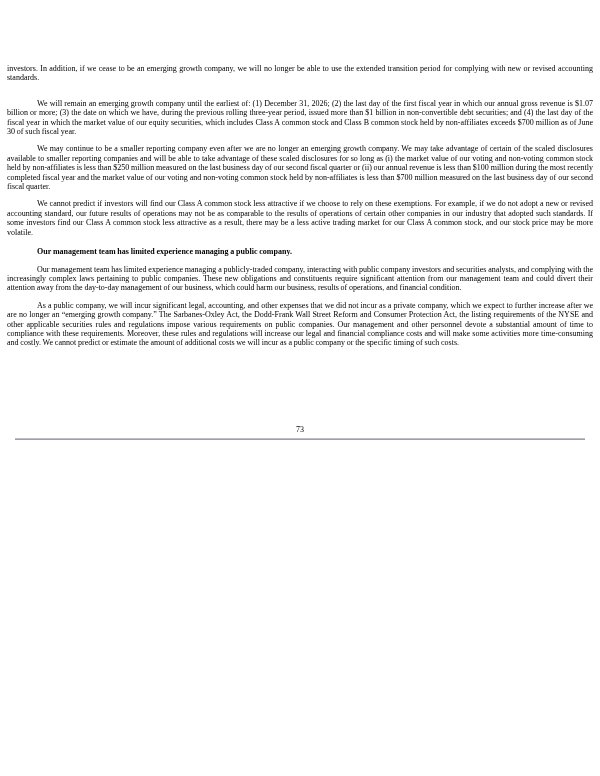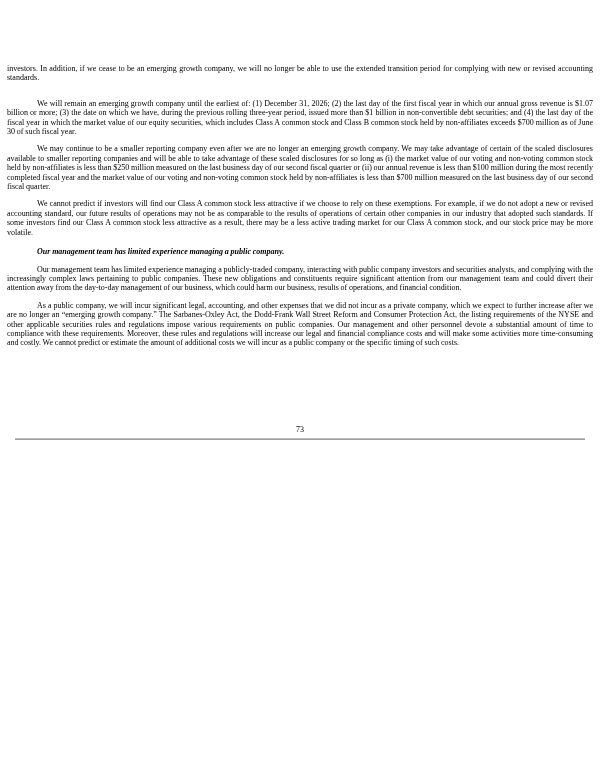--- a/index.html
+++ b/index.html
@@ -36,21 +36,20 @@
     margin: 0 0 8px 0;
     text-indent: 30px;
     word-spacing: -0.2px;
   }
   .body-para.continuation {
     text-indent: 0;
     margin-bottom: 16px;
   }
   .risk-heading {
     font-weight: bold;
-    font-style: italic;
     margin: 10px 17px 8px 0;
   }
   .footer-page-number {
     position: absolute;
     top: 425px;
     left: 0;
     width: 600px;
     text-align: center;
     font-size: 8px;
     line-height: 9.4px;

